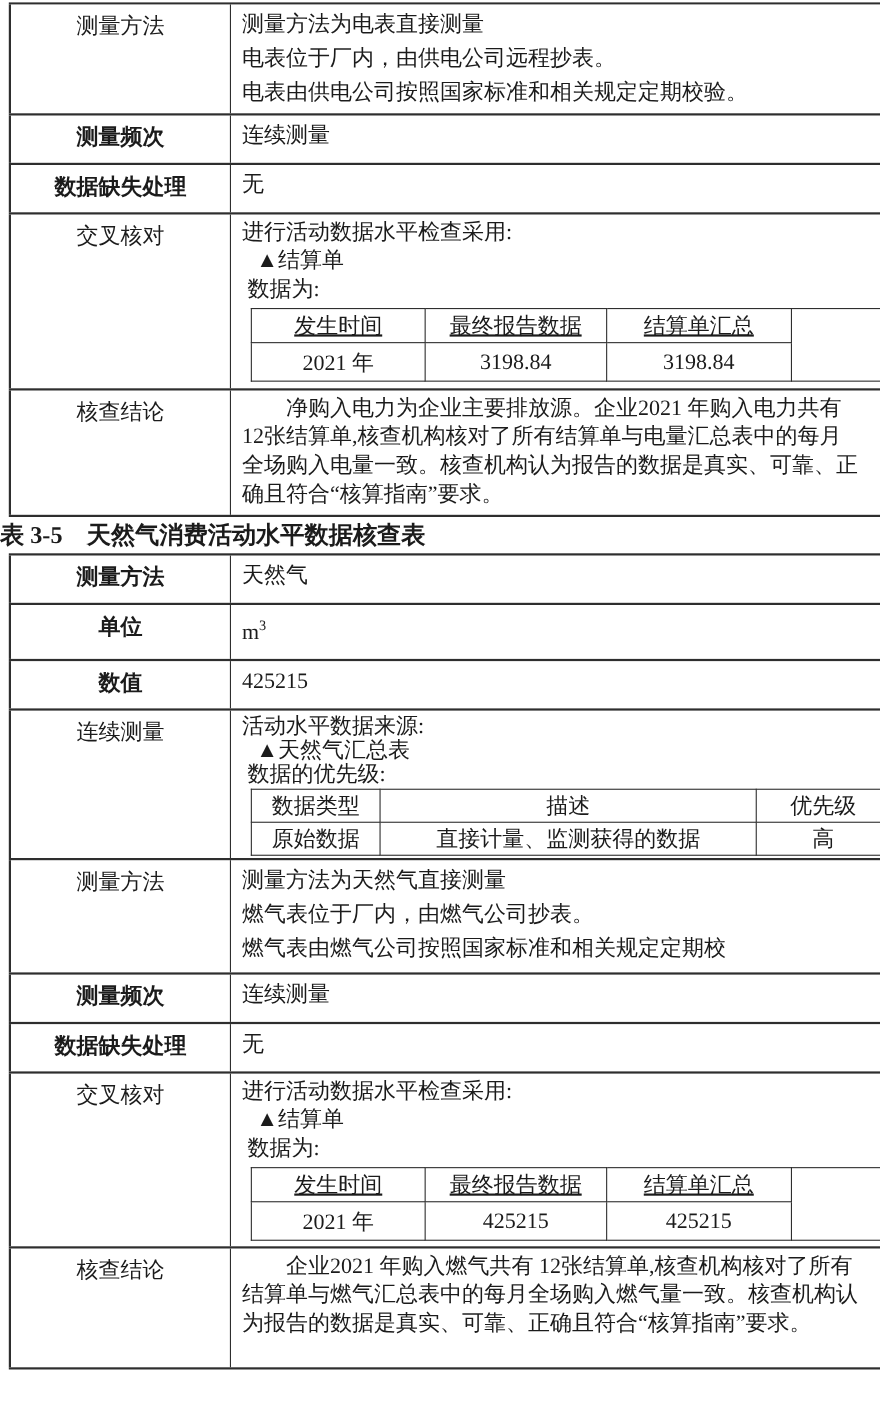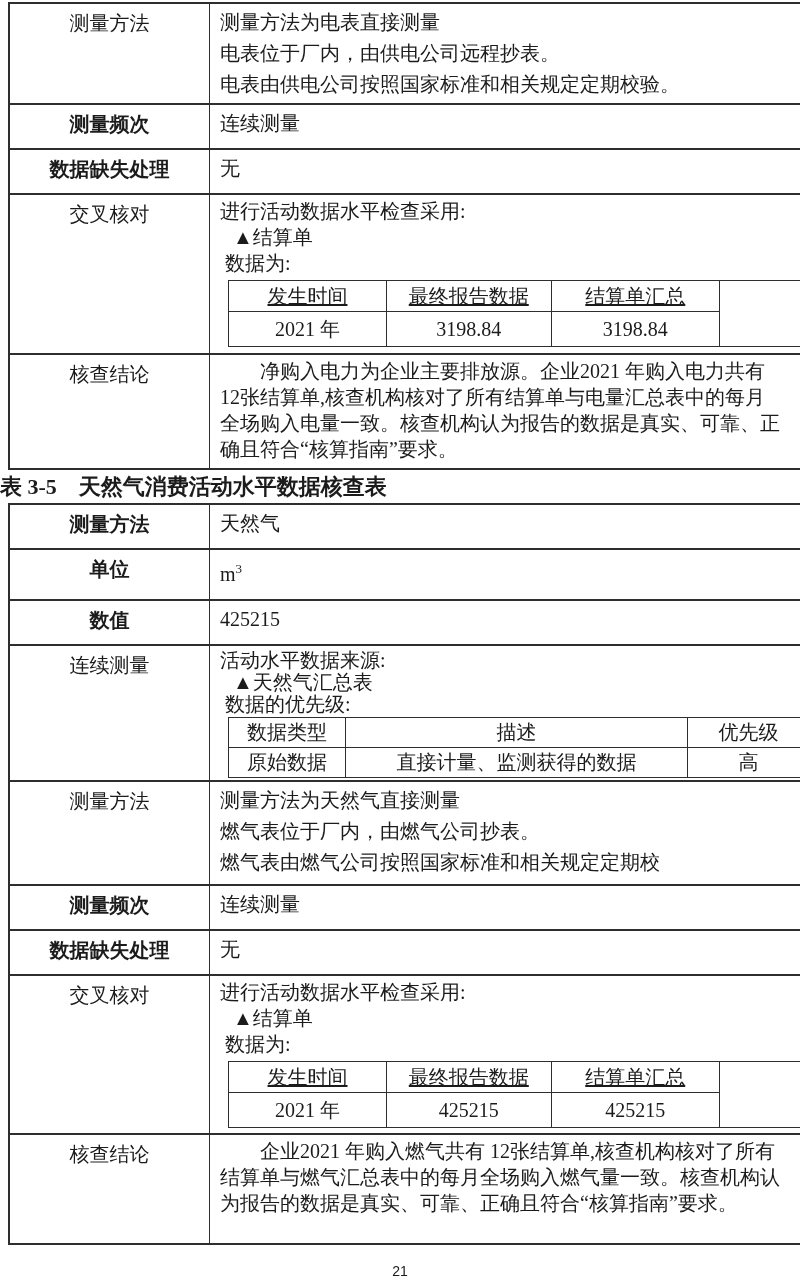--- a/index.html
+++ b/index.html
@@ -238,14 +238,13 @@
         <td class="label h101">核查结论</td>
         <td class="content">
           <div class="cline ti2">企业2021 年购入燃气共有 12张结算单,核查机构核对了所有</div>
           <div class="cline">结算单与燃气汇总表中的每月全场购入燃气量一致。核查机构认</div>
           <div class="cline">为报告的数据是真实、可靠、正确且符合“核算指南”要求。</div>
         </td>
       </tr>
     </tbody>
   </table>
 
-  <div class="page-number">21</div>
 </div>
 
 </body></html>

